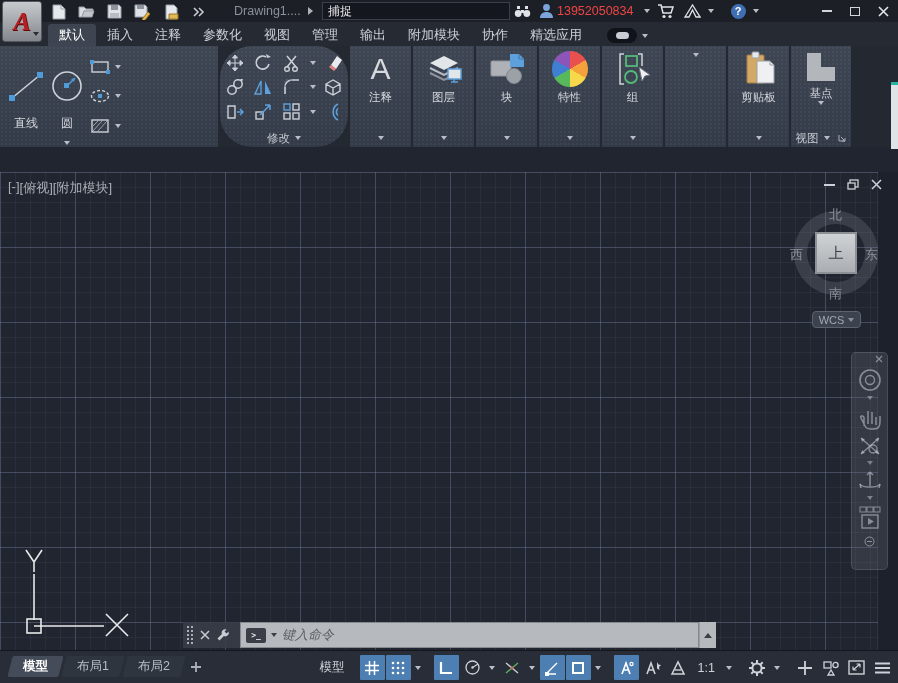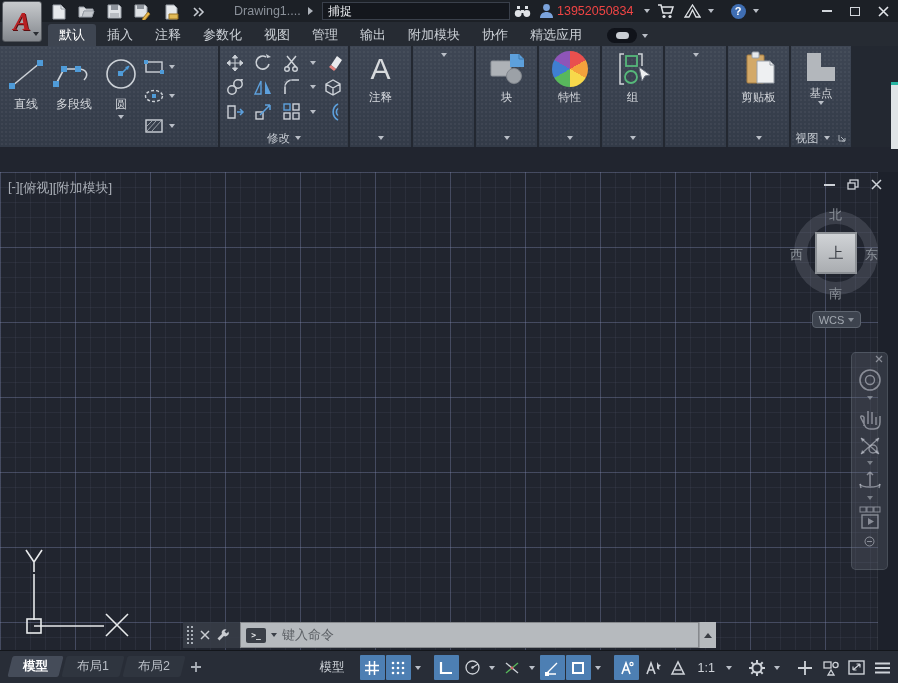--- a/index.html
+++ b/index.html
@@ -48,21 +48,21 @@
   
   #ribbon { position:absolute; left:0; top:46px; width:898px; height:101px; background:#232831;
             display:flex; gap:2px; }
   .panel { background:linear-gradient(#3e4654,#333b48);
            background-image:radial-gradient(rgba(255,255,255,0.045) 1px, transparent 1px),linear-gradient(#3e4654,#333b48);
            background-size:4px 4px,100% 100%; display:flex; flex-direction:column; }
   .pbody { flex:1; display:flex; }
   .pfoot { height:18px; display:flex; align-items:center; justify-content:center; gap:5px;
            font-size:11.5px; color:#c4c9d0; }
   .vbtn { display:flex; flex-direction:column; align-items:center; justify-content:flex-start;
-          padding-top:10px; font-size:12px; color:#d3d6db; gap:2px; }
+          padding-top:22px; font-size:12px; color:#d3d6db; gap:9px; }
   .vbtn .lbl { margin-top:2px; }
   .smallcol { display:flex; flex-direction:column; justify-content:space-around; padding:6px 2px; }
   .sbtn { display:flex; align-items:center; gap:4px; color:#ccd1d7; }
   .mgrid { display:flex; flex-direction:column; justify-content:space-around; padding:5px 4px; flex:1; }
   .mrow { display:flex; align-items:center; gap:7px; }
   .mic { width:22px; height:22px; display:flex; align-items:center; justify-content:center; }
   .bpanel { width:61px; }
   .bpanel .pbody { flex-direction:column; align-items:center; justify-content:flex-start; padding-top:5px; }
   .bpanel .blabel { font-size:11.5px; color:#d3d6db; margin-top:3px; }
   .launch { width:10px; height:10px; margin-left:2px; }
@@ -110,21 +110,21 @@
   .ucs { position:absolute; left:2px; top:372px; }
 
   
   .cmdline { position:absolute; left:183px; top:450px; width:533px; height:26px; display:flex; }
   .cmd-left { width:57px; background:rgba(56,61,72,0.88); display:flex; align-items:center; gap:6px; padding:0 4px; }
   .cmd-field { flex:1; background:#b6babe; border:1px solid #86898d; display:flex; align-items:center;
                padding:0 5px; gap:5px; }
   .prompt-box { width:20px; height:15px; background:#3a3f47; border-radius:2px; color:#e8eaec;
                 font-size:8px; font-weight:bold; display:flex; align-items:center; justify-content:center;
                 font-family:"DejaVu Sans Mono",monospace; }
-  .cmd-hint { font-size:13px; color:#5d6166; }
+  .cmd-hint { font-size:13px; font-style:italic; color:#5d6166; }
   .cmd-up { width:17px; display:flex; align-items:center; justify-content:center; background:#b6babe;
             border-left:1px solid #9a9da1; }
   .dots { display:grid; grid-template-columns:repeat(2,3px); grid-auto-rows:3px; gap:1px; }
   .dots i { width:2px; height:2px; background:#aab0b8; }
 
   
   #statusbar { position:absolute; left:0; top:650px; width:898px; height:33px; background:#282d37;
                border-top:1px solid #13161b; }
   .ltabs { position:absolute; left:10px; top:5px; display:flex; gap:3px; align-items:center; }
   .ltab { height:21px; line-height:21px; padding:0 13px; font-size:12.5px; color:#b9bec6;
@@ -261,30 +261,20 @@
     <div class="panel" style="width:218px;">
       <div class="pbody" style="padding-left:5px;">
         <div class="vbtn" style="width:42px;">
           <svg width="42" height="36" viewBox="0 0 42 36">
             <path d="M7 30L35 7" stroke="#ccd1d7" stroke-width="1.6"></path>
             <rect x="4" y="27" width="6" height="6" fill="#4f9bd8"></rect>
               <rect x="32" y="4" width="6" height="6" fill="#4f9bd8"></rect>
           </svg>
           <span class="lbl">直线</span>
         </div>
-        <div class="vbtn" style="width:54px;">
-          <svg width="48" height="36" viewBox="0 0 48 36">
-            <path d="M6 28l8-15h14" stroke="#ccd1d7" stroke-width="1.6" fill="none"></path>
-            <path d="M28 13c9 0 11 6 6 11" stroke="#ccd1d7" stroke-width="1.6" fill="none"></path>
-            <rect x="3" y="25" width="6" height="6" fill="#4f9bd8"></rect>
-              <rect x="11" y="10" width="6" height="6" fill="#4f9bd8"></rect>
-              <rect x="25" y="10" width="6" height="6" fill="#4f9bd8"></rect>
-          </svg>
-          <span class="lbl">多段线</span>
-        </div>
         <div class="vbtn" style="width:40px;">
           <svg width="38" height="36" viewBox="0 0 38 36">
             <circle cx="19" cy="18" r="14" stroke="#ccd1d7" stroke-width="1.6" fill="none"></circle>
             <path d="M19 18l8-8" stroke="#4f9bd8" stroke-width="1.6"></path>
               <path d="M27 10l-4 1 3 3z" fill="#4f9bd8"></path>
             <rect x="16" y="15" width="5" height="5" fill="#4f9bd8"></rect>
           </svg>
           <span class="lbl">圆</span>
           <span class="cd"></span>
         </div>
@@ -308,21 +298,21 @@
             <svg width="22" height="16" viewBox="0 0 22 16">
                 <rect x="3" y="2" width="16" height="12" stroke="#ccd1d7" fill="none" stroke-width="1.4"></rect>
                 <path d="M4 13l9-10M9 13l9-10M4 8l5-5" stroke="#9aa0a8" stroke-width="1"></path>
               </svg>
             <span class="cd"></span>
           </div>
         </div>
       </div>
     </div>
 
-    <div class="panel" style="width:128px;">
+    <div class="panel" style="width:128px;border-radius:32px;">
       <div class="pbody mgrid">
         <div class="mrow">
           <span class="mic">
               <svg width="20" height="20" viewBox="0 0 20 20">
                 <path d="M10 2v16M2 10h16M10 2l-2.5 3h5zM10 18l-2.5-3h5zM2 10l3-2.5v5zM18 10l-3-2.5v5z" stroke="#ccd1d7" fill="#ccd1d7" stroke-width="1"></path>
               </svg>
             </span>
           <span class="mic">
               <svg width="20" height="20" viewBox="0 0 20 20">
                 <path d="M16 11a6.5 6.5 0 1 1-3-7" stroke="#ccd1d7" fill="none" stroke-width="1.6"></path>
@@ -410,20 +400,30 @@
       <div class="pbody">
         <span style="font-size:30px;color:#d7dadd;line-height:36px;">A</span>
         <span class="blabel">注释</span>
       </div>
       <div class="pfoot">
           <span class="cd"></span>
         </div>
     </div>
 
     <div class="panel bpanel">
+      <div class="pbody">
+        <svg width="40" height="36" viewBox="0 0 40 36">
+          <path d="M6 12l14-7 14 7-14 7z" fill="#e3e6e9"></path>
+            <path d="M6 17l14 7 14-7" fill="none" stroke="#b9bdc3" stroke-width="2"></path>
+            <path d="M6 22l14 7 14-7" fill="none" stroke="#8f949b" stroke-width="2"></path>
+          <rect x="24" y="18" width="13" height="10" fill="#e3e6e9" stroke="#5da0dc" stroke-width="1.5"></rect>
+            <path d="M27 31h7M30 28v3" stroke="#5da0dc" stroke-width="1.5"></path>
+        </svg>
+        <span class="blabel">图层</span>
+      </div>
       <div class="pfoot">
           <span class="cd"></span>
         </div>
     </div>
 
     <div class="panel bpanel">
       <div class="pbody">
         <svg width="40" height="36" viewBox="0 0 40 36">
           <rect x="4" y="10" width="20" height="15" rx="1" fill="#aeb2b7" stroke="#8f949b"></rect>
           <circle cx="27" cy="25" r="7.5" fill="#9ca1a7" stroke="#82878e"></circle>

